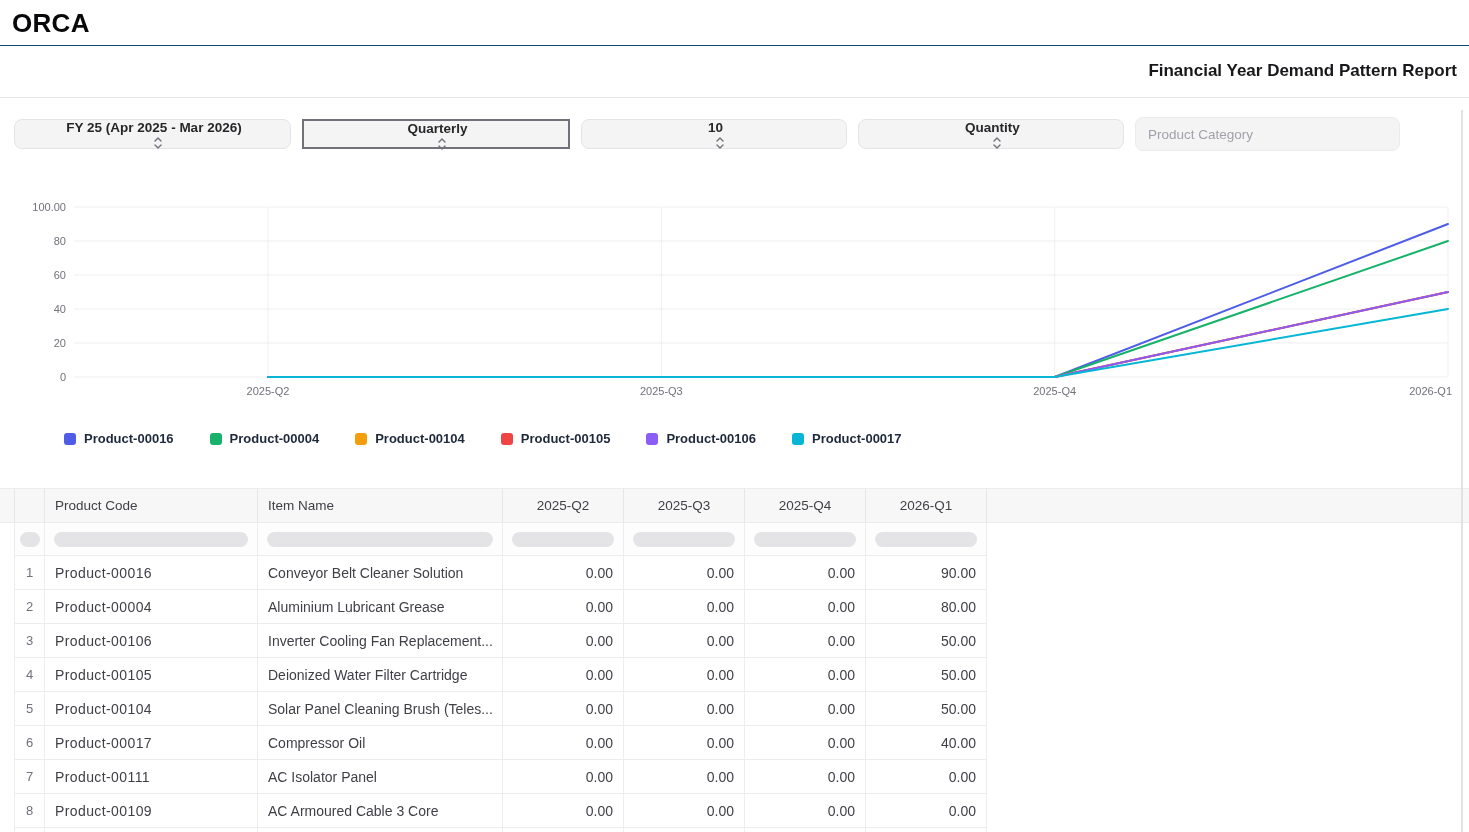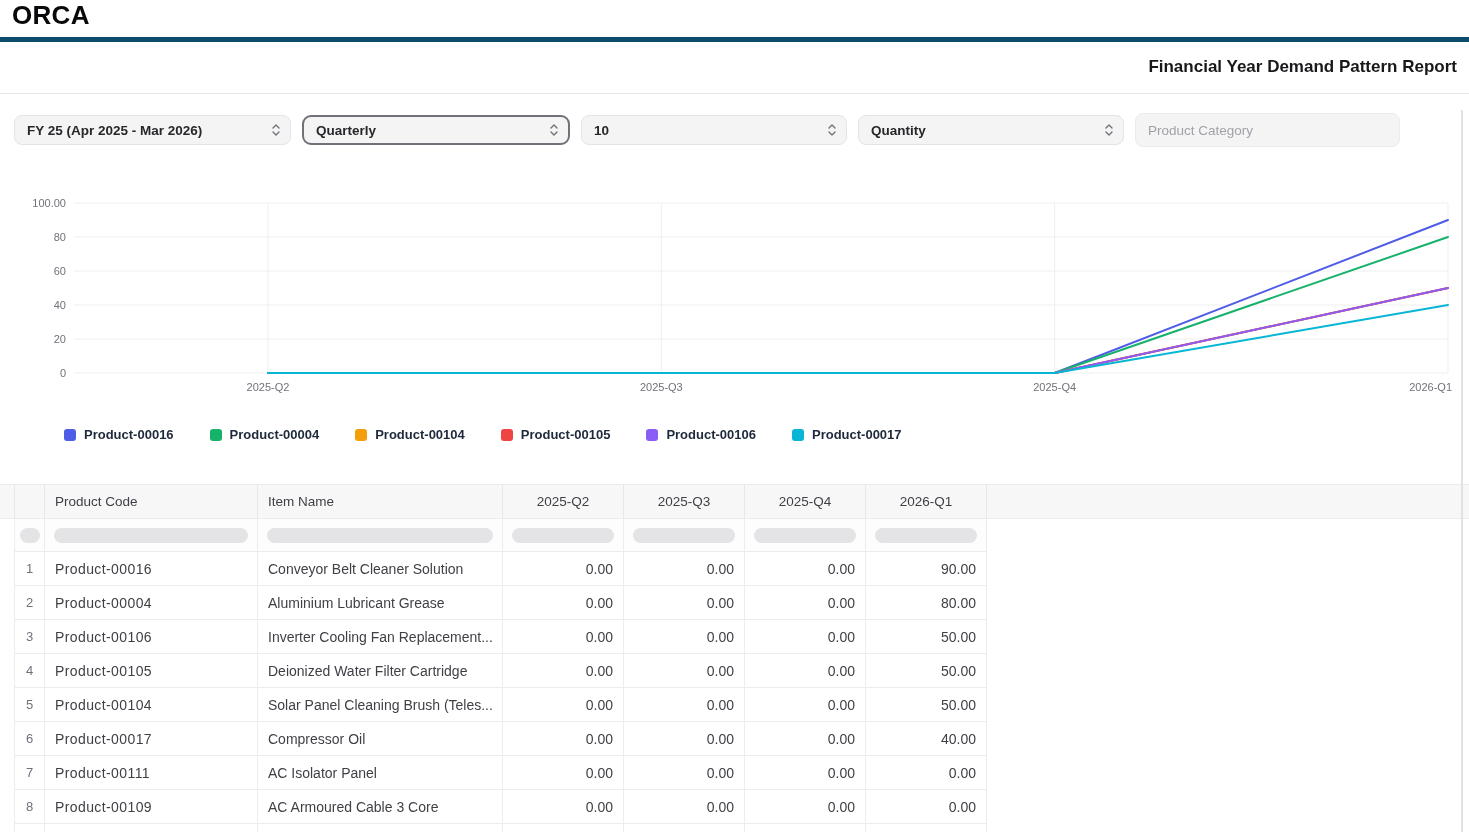--- a/index.html
+++ b/index.html
@@ -5,33 +5,33 @@
   * { box-sizing: border-box; margin: 0; padding: 0; }
   html,body { width: 1469px; height: 832px; }
   body {
     overflow: hidden;
     background: #ffffff;
     font-family: "Liberation Sans", sans-serif;
     color: #27272a;
     position: relative;
   }
   
-  .topbar { padding: 0 12px 6px; border-bottom: 5px solid #0c4a6e; }
+  .topbar { padding: 8px 12px 6px; border-bottom: 1px solid #0c4a6e; }
   .logo { font-size: 26px; font-weight: 800; color: #09090b; letter-spacing: .3px; }
   
   .title-row { padding: 15px 12px 16px; border-bottom: 1px solid #e7e7ea; }
   .page-title { font-size: 17px; font-weight: 700; color: #18181b; text-align: right; }
   
   .filters { display: flex; align-items: center; gap: 11px; padding: 19px 14px 14px; }
   .select {
     height: 30px; display: flex; align-items: center; justify-content: space-between;
     background: #f4f4f5; border: 1px solid #e4e4e7; border-radius: 8px;
-    padding: 0 9px 0 12px; font-size: 13.5px; font-weight: 600; color: #27272a; cursor: pointer;
-  }
-  .select.focused { border: 2px solid #71717a; border-radius: 9px; background: #f4f4f5; }
+    padding: 0 9px 0 12px; font-size: 13.5px; font-weight: 600; color: #27272a; cursor: pointer; flex-direction: column;
+  }
+  .select.focused { border: 2px solid #71717a; border-radius: 0; background: #f4f4f5; }
   .w1{width:277px}.w2{width:268px}.w3{width:266px}.w4{width:266px}
   .chev { flex: 0 0 auto; margin-left: 8px; }
   .cat-input {
     width: 265px; height: 30px; background: #f4f4f5; border: 1px solid #ebebee;
     border-radius: 8px; padding: 16px 12px; font-size: 13.5px; color: #27272a;
     font-family: Liberation Sans, sans-serif;
   }
   .cat-input::placeholder { color: #a1a1aa; font-weight: 400; }
   
   .chart-wrap { padding: 14px 14px 0; }

